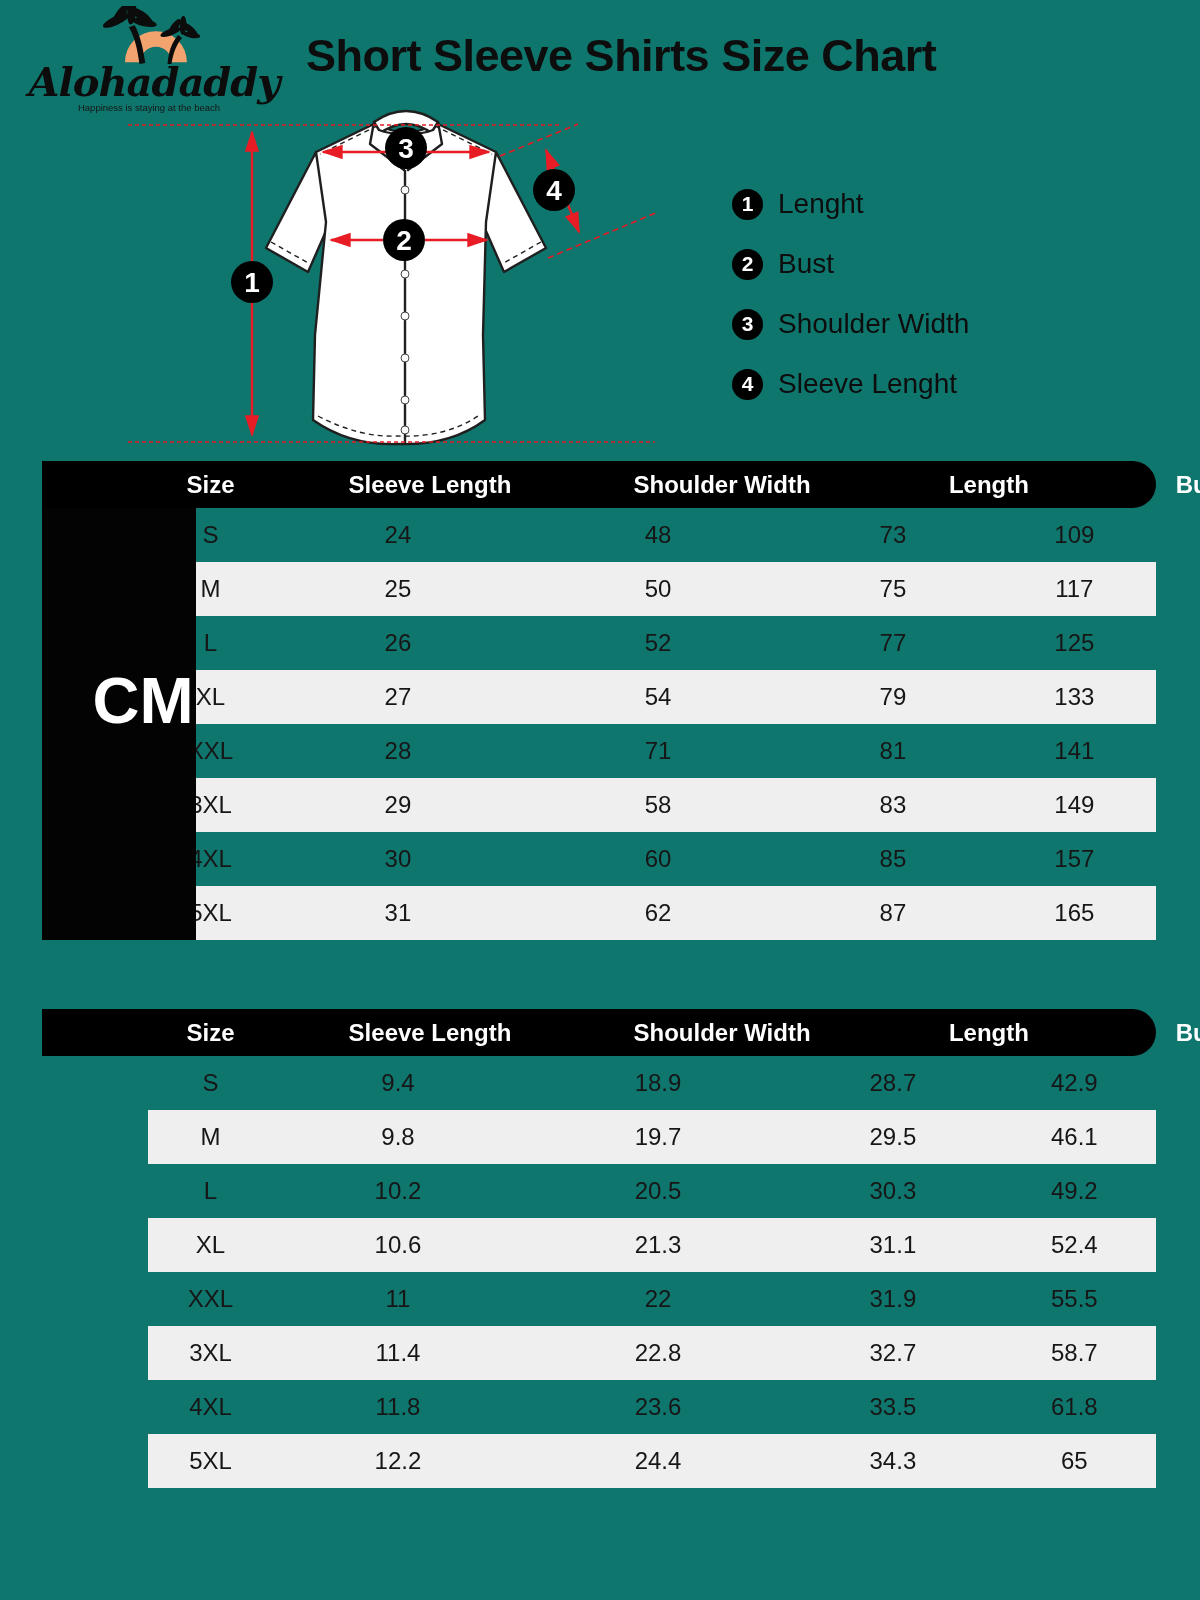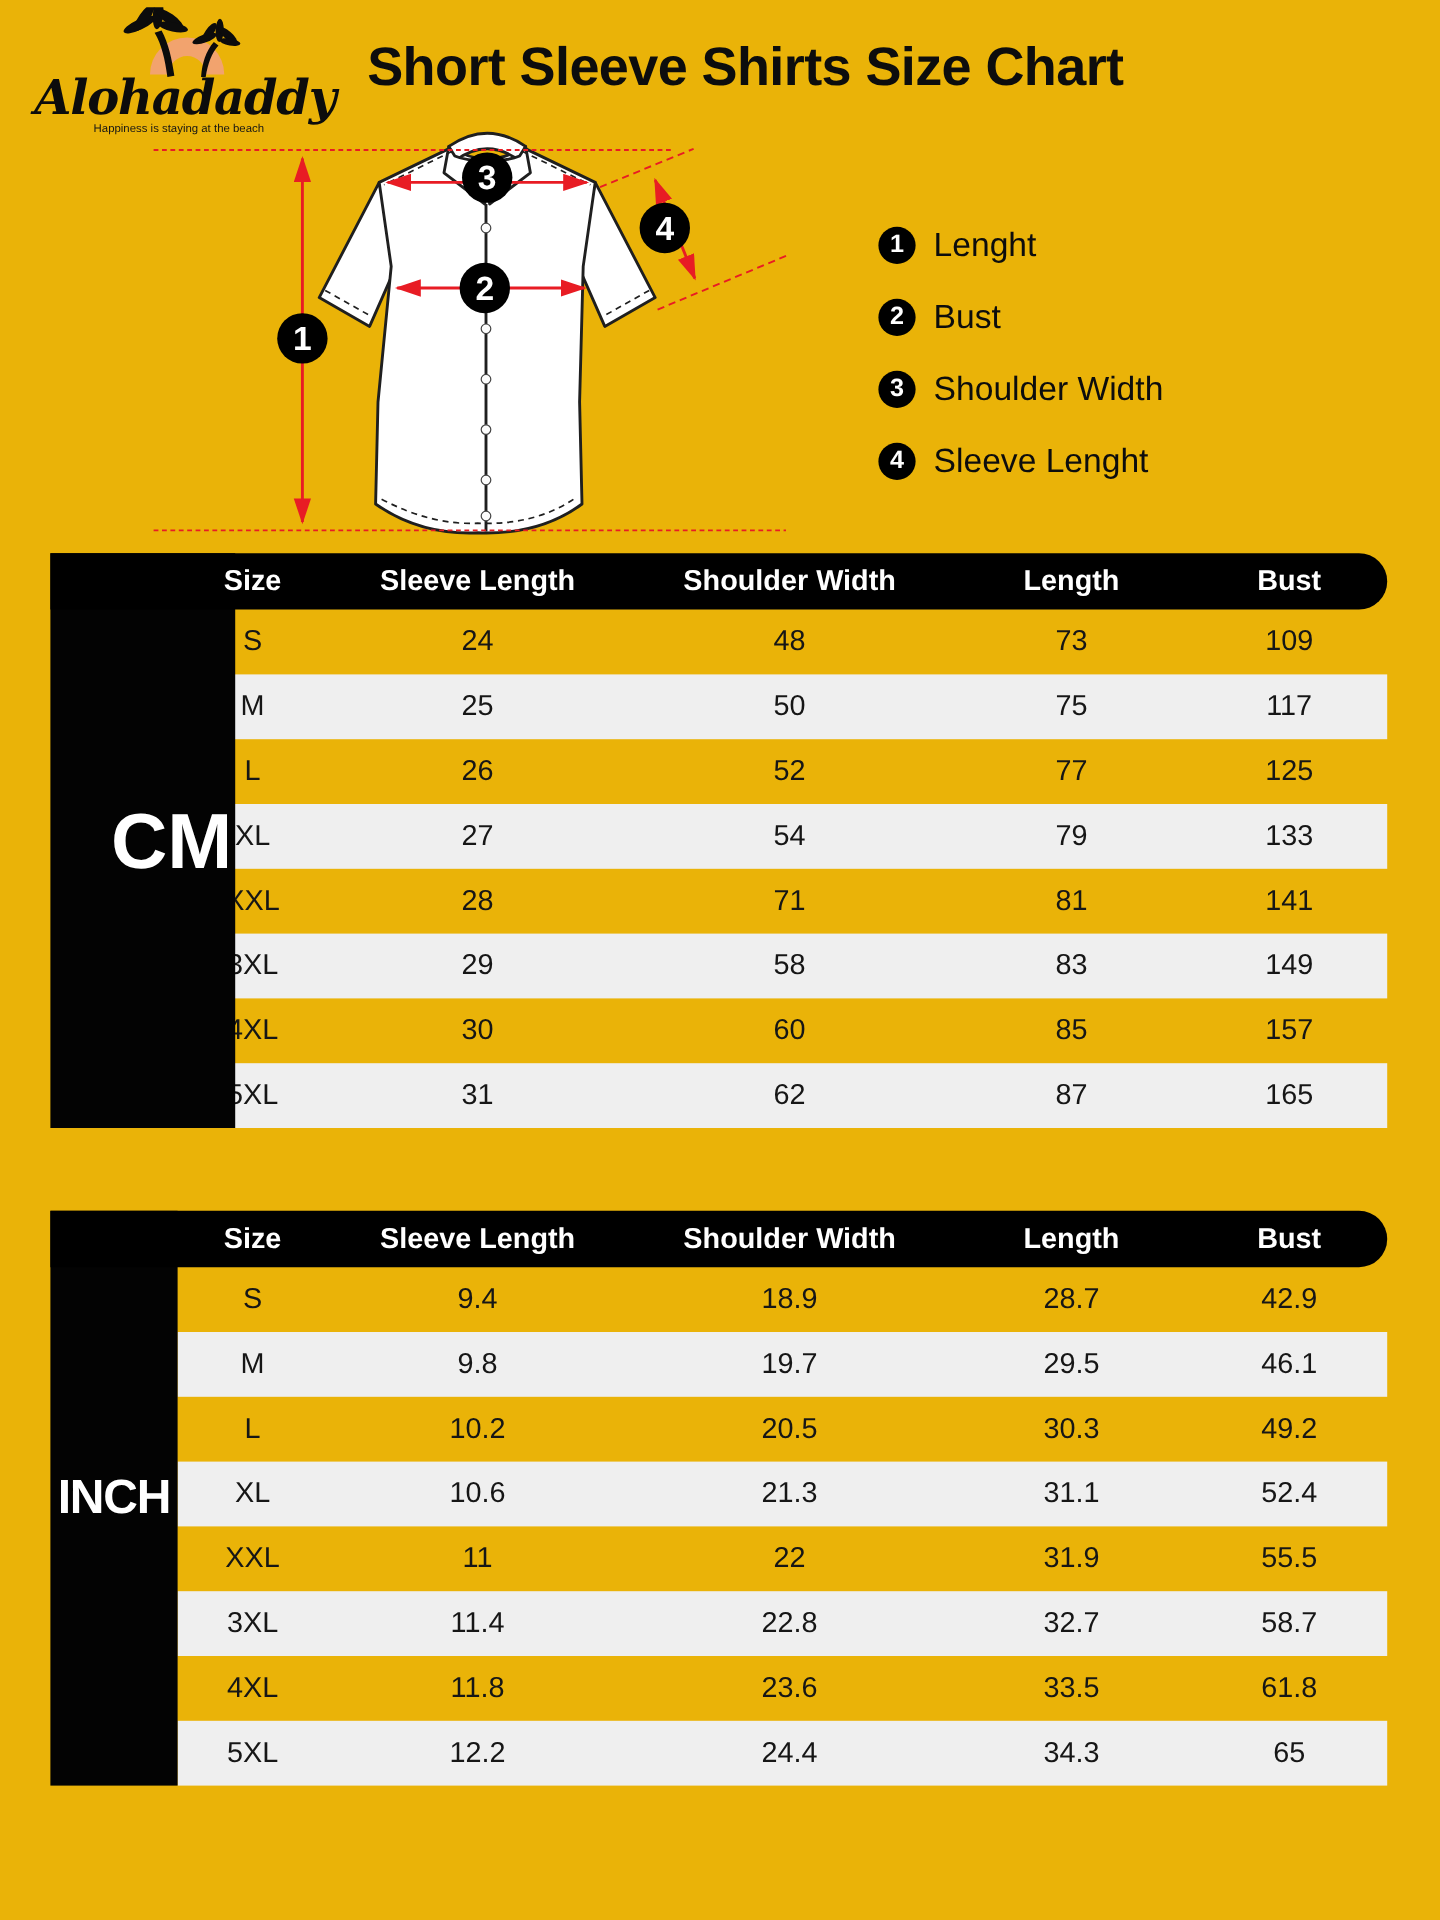--- a/index.html
+++ b/index.html
@@ -1,16 +1,16 @@
 <!DOCTYPE html>
 <html><head>
 <meta charset="utf-8">
 <style>
   html,body{margin:0;padding:0;background:#fff;}
-  .page{position:relative;width:1200px;height:1600px;background:#eab308;overflow:hidden;
+  .page{position:relative;width:1200px;height:1600px;background:#0f766e;overflow:hidden;
         font-family:"Liberation Sans",sans-serif;color:#111;}
 
   
   .top{position:relative;height:455px;}
   .logo{position:absolute;left:28px;top:6px;width:252px;text-align:center;}
   .palm-icon{display:block;margin:0 auto -6px auto;}
   .brand{font-family:"DejaVu Serif",serif;font-style:italic;font-weight:bold;
          font-size:40px;line-height:44px;color:#0c0c0c;letter-spacing:-1px;}
   .tagline{font-size:9.5px;color:#151515;padding-right:10px;margin-top:-2px;}
   .title{position:absolute;left:306px;top:30px;margin:0;font-size:45px;font-weight:bold;
@@ -28,21 +28,21 @@
   .t-cm{margin-top:6px;}
   .t-inch{margin-top:69px;}
   .sidebar{position:absolute;left:0;top:0;bottom:0;width:106px;background:#030303;
            display:flex;align-items:center;justify-content:center;
            color:#fff;font-weight:bold;}
   .t-cm .sidebar{font-size:65px;padding-left:48px;}
   .t-inch .sidebar{font-size:40px;letter-spacing:-1px;}
   .thead{box-sizing:border-box;width:1114px;height:47px;background:#000;
          border-radius:0 26px 26px 0;display:grid;padding-left:106px;
          grid-template-columns:12.4% 24.8% 26.8% 19.8% 16.2%;
-         align-items:center;position:relative;}
+         align-items:center;position:relative;gap:32px;}
   .th{color:#fff;font-size:24px;font-weight:bold;text-align:center;}
   .tbody{margin-left:106px;width:1008px;}
   .trow{display:grid;grid-template-columns:12.4% 24.8% 26.8% 19.8% 16.2%;
         height:54px;align-items:center;}
   .trow:nth-child(even){background:#efefef;}
   .td{font-size:24px;color:#161616;text-align:center;}
 
   .notes{margin:52px 0 0 0;text-align:center;font-size:22.5px;color:#0e0e0e;}
 </style>
 </head>
@@ -225,21 +225,20 @@
           <div class="td">5XL</div>
           <div class="td">31</div>
           <div class="td">62</div>
           <div class="td">87</div>
           <div class="td">165</div>
         </div>
       </div>
   </section>
 
   <section class="table-wrap t-inch">
-    <div class="sidebar">INCH</div>
     <div class="thead">
         <div class="th">Size</div>
         <div class="th">Sleeve Length</div>
         <div class="th">Shoulder Width</div>
         <div class="th">Length</div>
         <div class="th">Bust</div>
       </div>
     <div class="tbody">
         <div class="trow">
           <div class="td">S</div>

